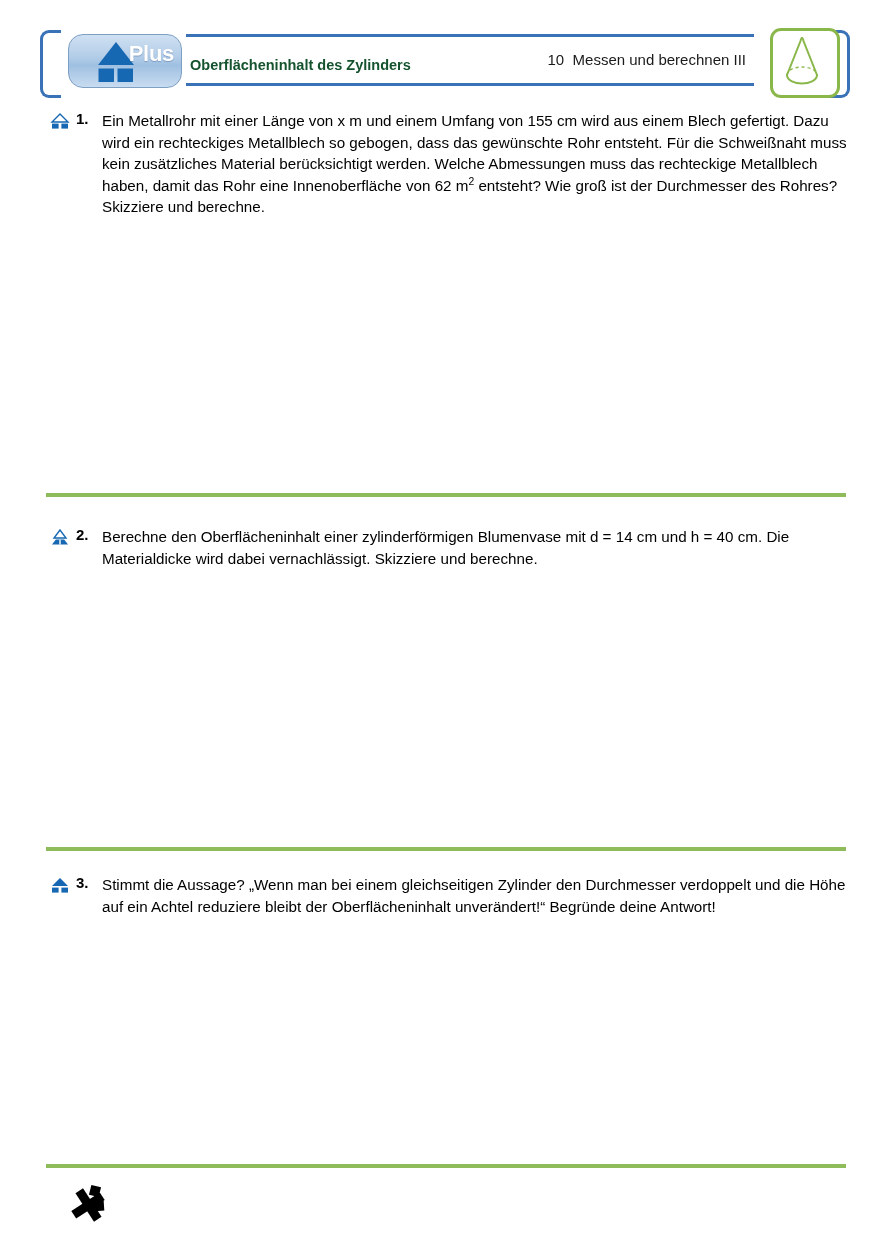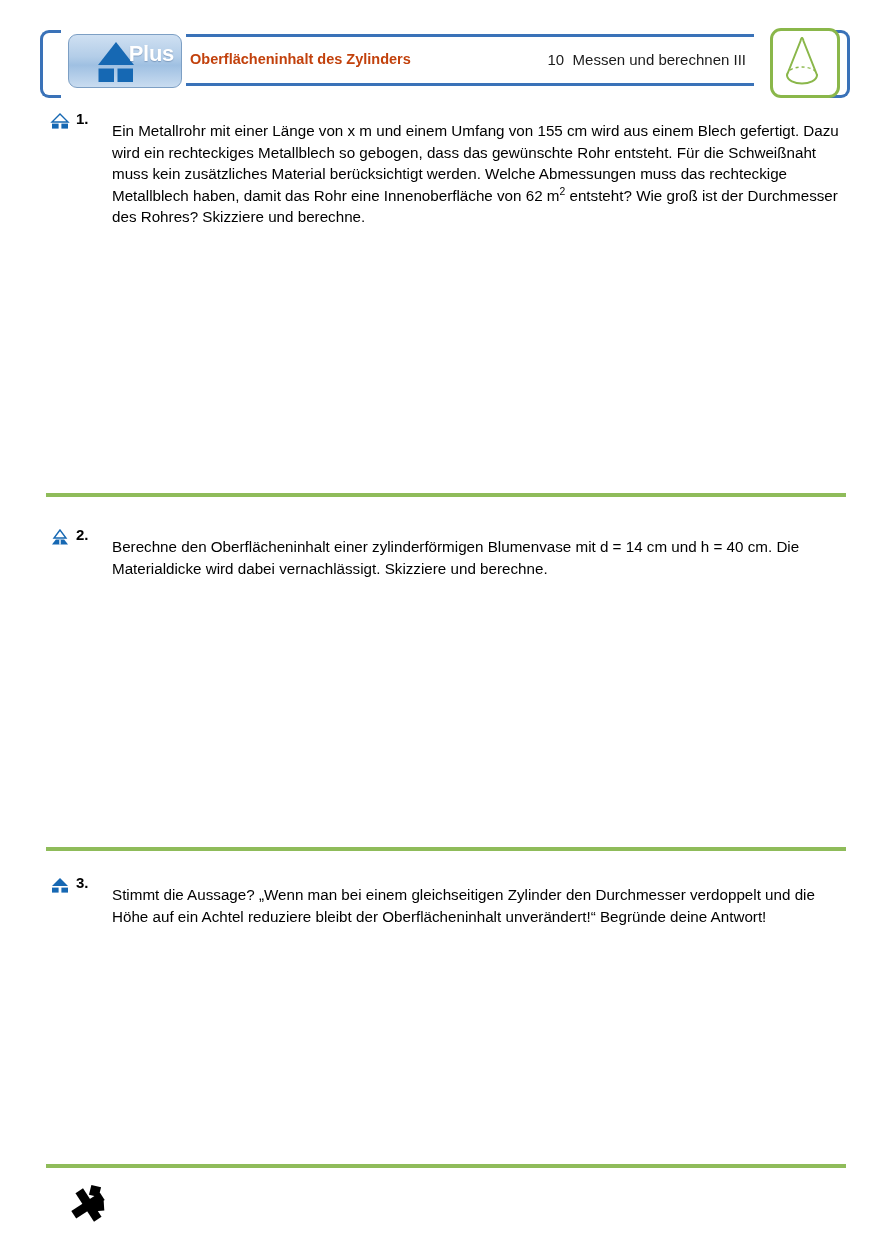--- a/index.html
+++ b/index.html
@@ -42,21 +42,21 @@
     border-left: none;
     border-top-right-radius: 9px;
     border-bottom-right-radius: 9px;
   }
   #plus-logo {
     position: absolute;
     left: 28px;
     top: 8px;
     width: 112px;
     height: 52px;
-    border-radius: 9px;
+    border-radius: 15px;
     border: 1px solid #7d9fc4;
     background: linear-gradient(180deg, #cfe0f2 0%, #b3cde8 42%, #9fc0e2 58%, #c9dcf0 100%);
     overflow: hidden;
   }
   #plus-logo svg { position: absolute; left: 16px; top: 5px; }
   #plus-logo .plus-word {
     position: absolute;
     right: 7px;
     top: 6px;
     font-size: 22px;
@@ -71,26 +71,26 @@
     top: 8px;
     right: 96px;
     height: 52px;
     border-top: 3px solid #3a72b8;
     border-bottom: 3px solid #3a72b8;
     box-sizing: border-box;
   }
   #sheet-title {
     position: absolute;
     left: 4px;
-    top: 12px;
+    top: 18px;
     width: 290px;
     font-size: 14.5px;
     font-weight: bold;
     line-height: 20px;
-    color: #c2410c;
+    color: #14532d;
   }
   #chapter-title {
     position: absolute;
     right: 8px;
     top: 14px;
     font-size: 15px;
     font-weight: normal;
     color: #1a1a1a;
     white-space: pre;
   }
@@ -120,21 +120,21 @@
   }
   .task-num {
     position: absolute;
     left: 30px;
     top: 0px;
     font-size: 15px;
     font-weight: bold;
     color: #000;
   }
   .task-text {
-    margin: 10px;
+    margin: 0;
     padding-left: 56px;
     font-size: 15.2px;
     line-height: 21.5px;
     color: #000;
     text-align: left;
   }
   sup { font-size: 0.68em; vertical-align: super; line-height: 0; }
 
   
   .sep {

